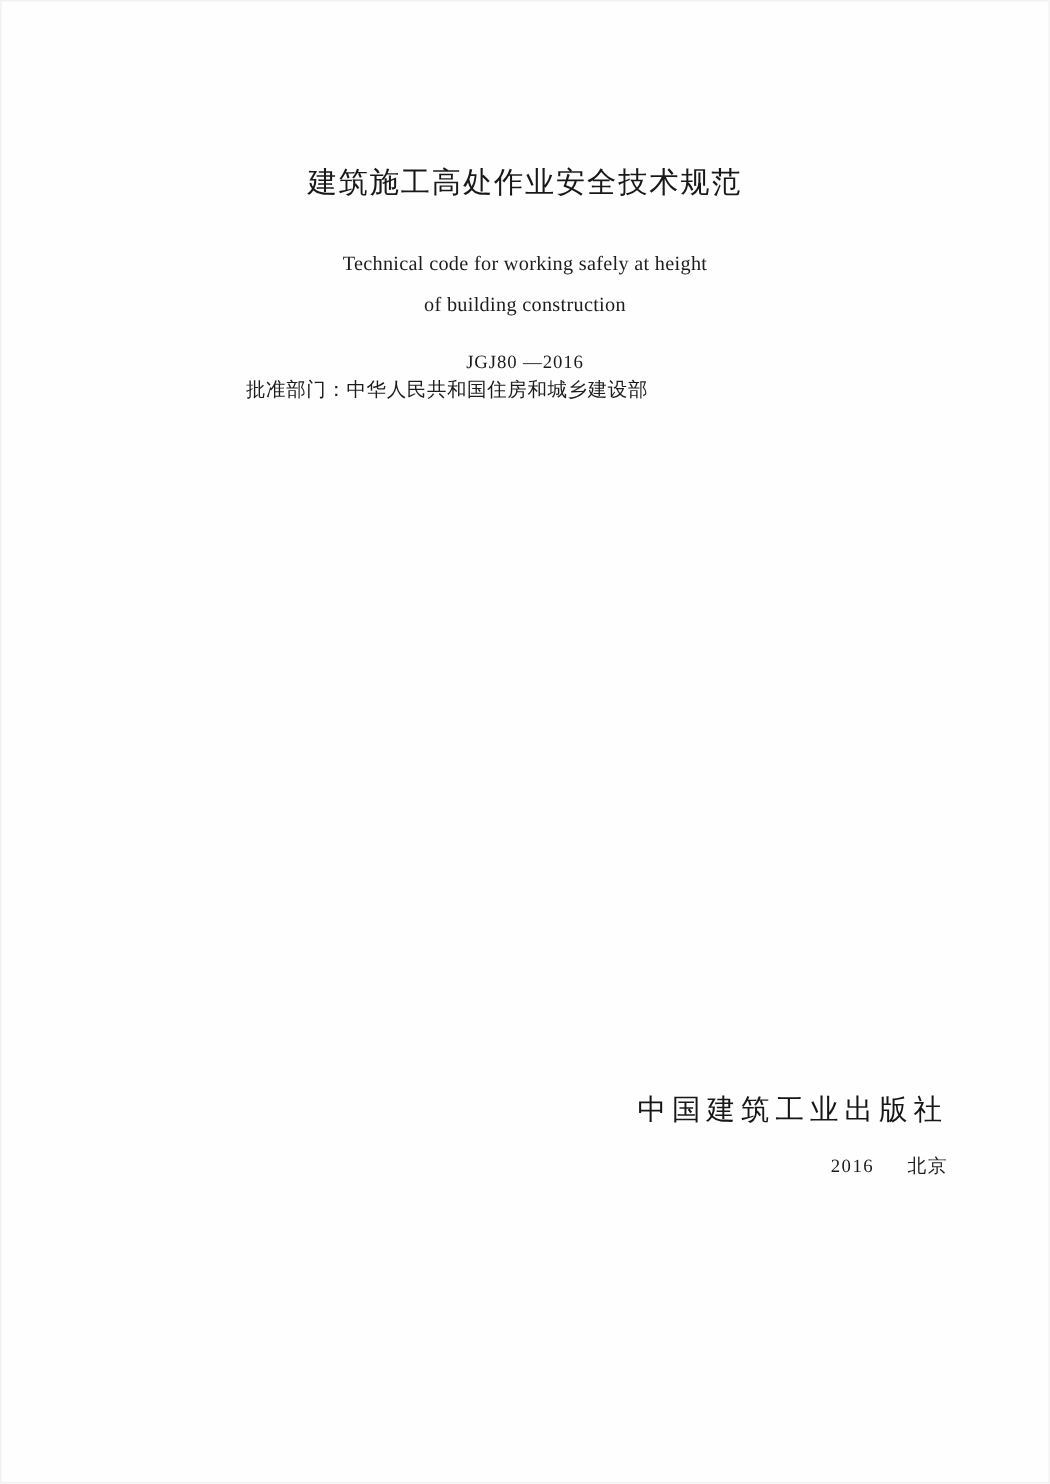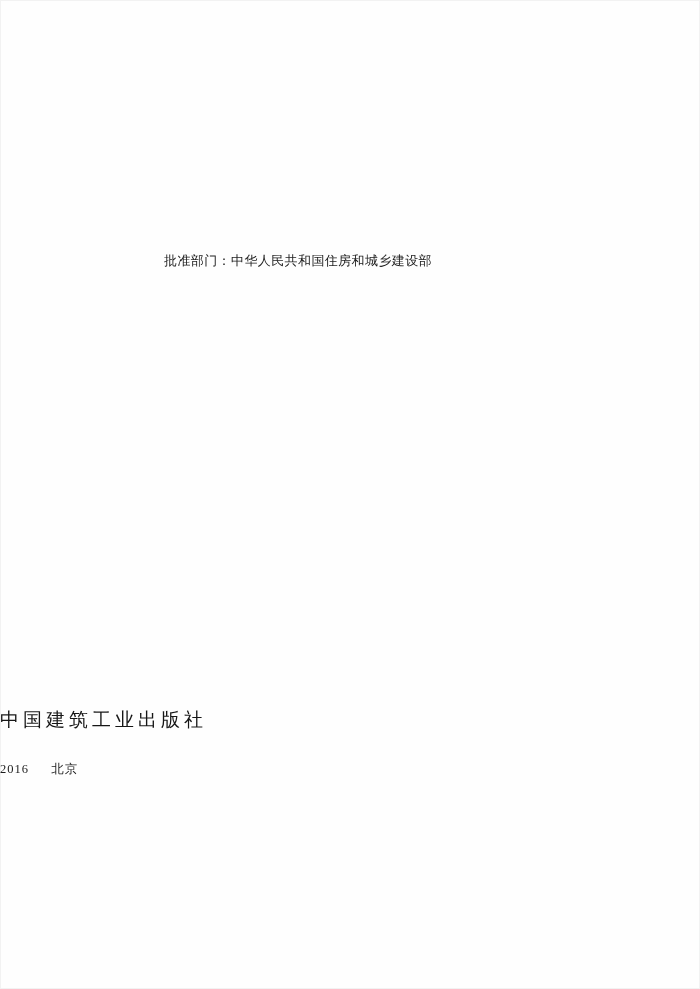--- a/index.html
+++ b/index.html
@@ -78,49 +78,59 @@
     letter-spacing: 0.4px;
   }
   .meta-inner {
     display: inline-block;
     text-align: left;
     width: 270px;
   }
 
   .publisher-block {
     position: absolute;
-    top: 707px;
+    top: 727px;
     left: 0;
     width: 632px;
-    text-align: left;
+    text-align: right;
   }
   .publisher {
     font-family: "DejaVu Serif", serif;
     font-size: 19px;
     letter-spacing: 4px;
     color: #161616;
     font-weight: 500;
   }
   .imprint {
-    margin-top: 28px;
+    margin-top: 16px;
     font-family: "Liberation Serif", serif;
     font-size: 12.5px;
     letter-spacing: 1px;
     color: #1c1c1c;
   }
   .imprint .gap {
     display: inline-block;
     width: 14px;
   }
 </style>
 </head>
 <body>
 
 <div class="page">
 
+  <div class="title-block">
+    <div class="doc-title">建筑施工高处作业安全技术规范</div>
+
+    <div class="en-title">
+      <div>Technical code for working safely at height</div>
+      <div>of building construction</div>
+    </div>
+
+    <div class="code-number">JGJ80 —2016</div>
+  </div>
 
   <div class="meta-block">
     <div class="meta-line">
       <span class="meta-inner">批准部门：中华人民共和国住房和城乡建设部</span>
     </div>
   </div>
 
   <div class="publisher-block">
     <div class="publisher">中国建筑工业出版社</div>
     <div class="imprint">

